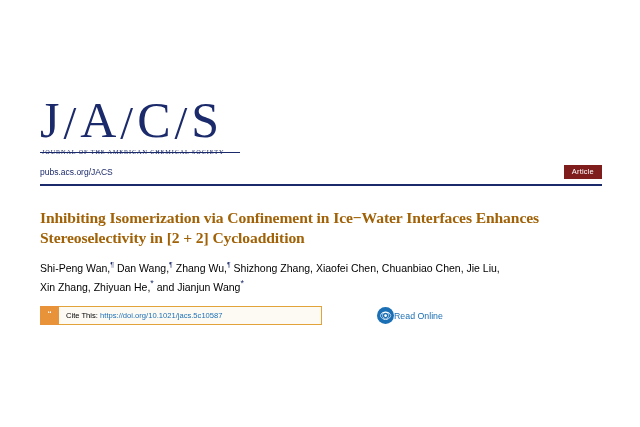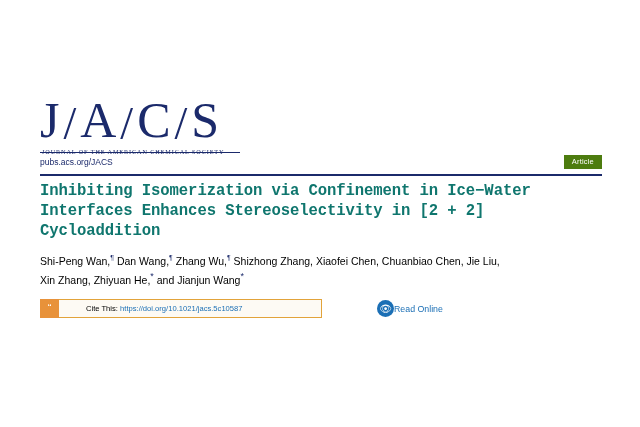--- a/index.html
+++ b/index.html
@@ -63,55 +63,55 @@
     left: 0;
     top: 57px;
     width: 200px;
     height: 1px;
     background: #1b2a6b;
   }
 
   
   .topbar {
     position: relative;
-    margin-top: 0;
+    margin-top: 10px;
     height: 18px;
   }
   .pubs-url {
     font-family: "Liberation Sans", sans-serif;
     font-size: 8.5px;
     color: #1b2a6b;
     position: absolute;
     left: 0;
     top: 2px;
   }
   .article-tag {
     position: absolute;
     right: 0;
     top: 0;
-    background: #4d7c0f;
+    background: #7f1d1d;
     color: #ffffff;
     font-size: 7.5px;
     padding: 2px 8px 3px 8px;
     letter-spacing: 0.2px;
   }
   .header-rule {
     width: 100%;
     height: 2px;
     background: #1b2a6b;
     margin-top: 1px;
   }
 
   
   .title {
-    margin-top: 5px;
-    font-family: Liberation Mono, monospace;
+    margin-top: 22px;
+    font-family: Liberation Serif, serif;
     font-size: 15.6px;
     font-weight: bold;
-    color: #0f766e;
+    color: #a16207;
     line-height: 20px;
     letter-spacing: -0.1px;
   }
 
   
   .authors {
     margin-top: 9px;
     font-family: "Liberation Sans", sans-serif;
     font-size: 10.5px;
     color: #000000;
@@ -153,21 +153,20 @@
     font-size: 11px;
     flex: 0 0 auto;
     margin: -1px 0 0 -1px;
     line-height: 1;
   }
   .cite-text {
     font-size: 7.6px;
     color: #000;
     padding-left: 7px;
     white-space: nowrap;
-    margin-left: 20px;
   }
   .cite-text .doi {
     color: #1b6fb5;
   }
   .read-online {
     display: flex;
     align-items: center;
     margin-left: 55px;
   }
   .ro-icon {

